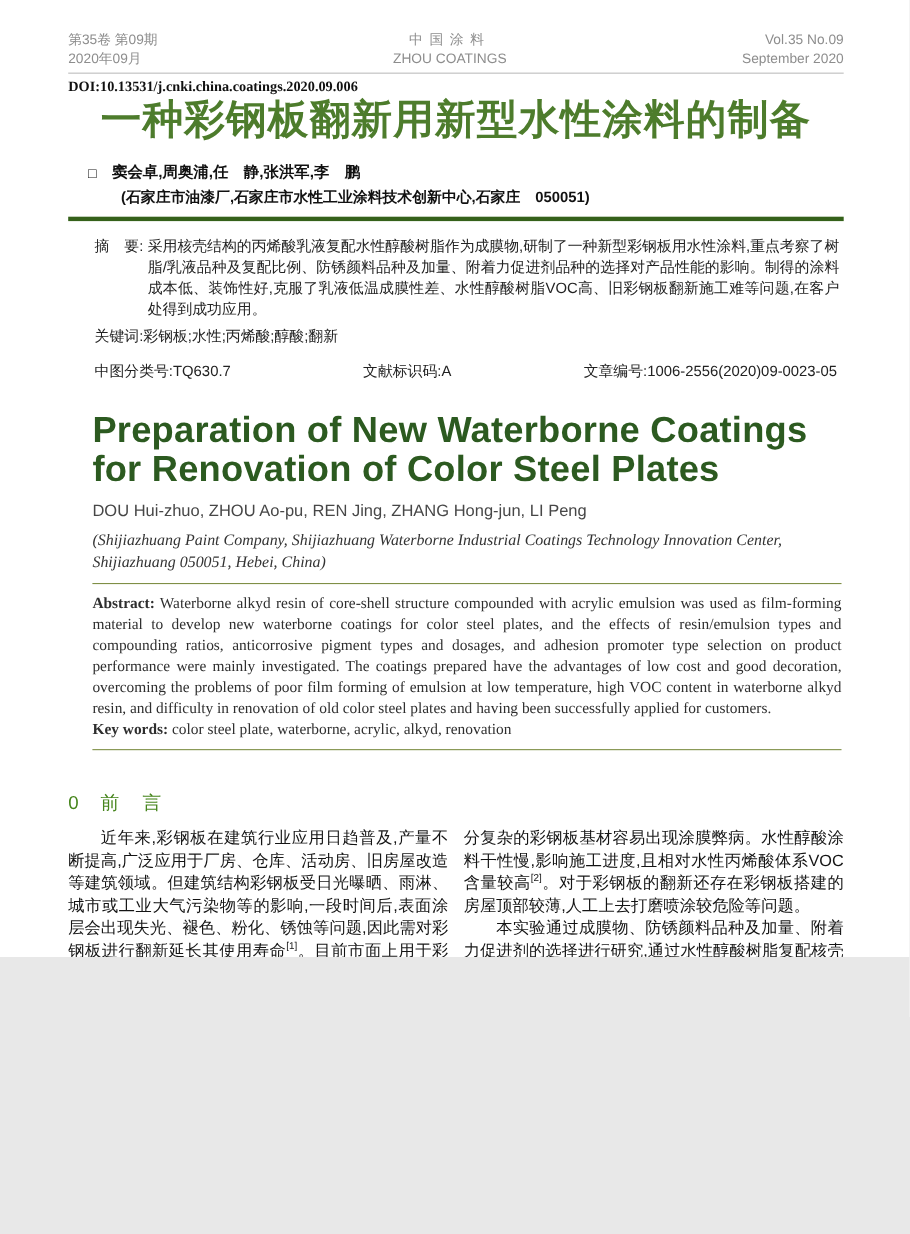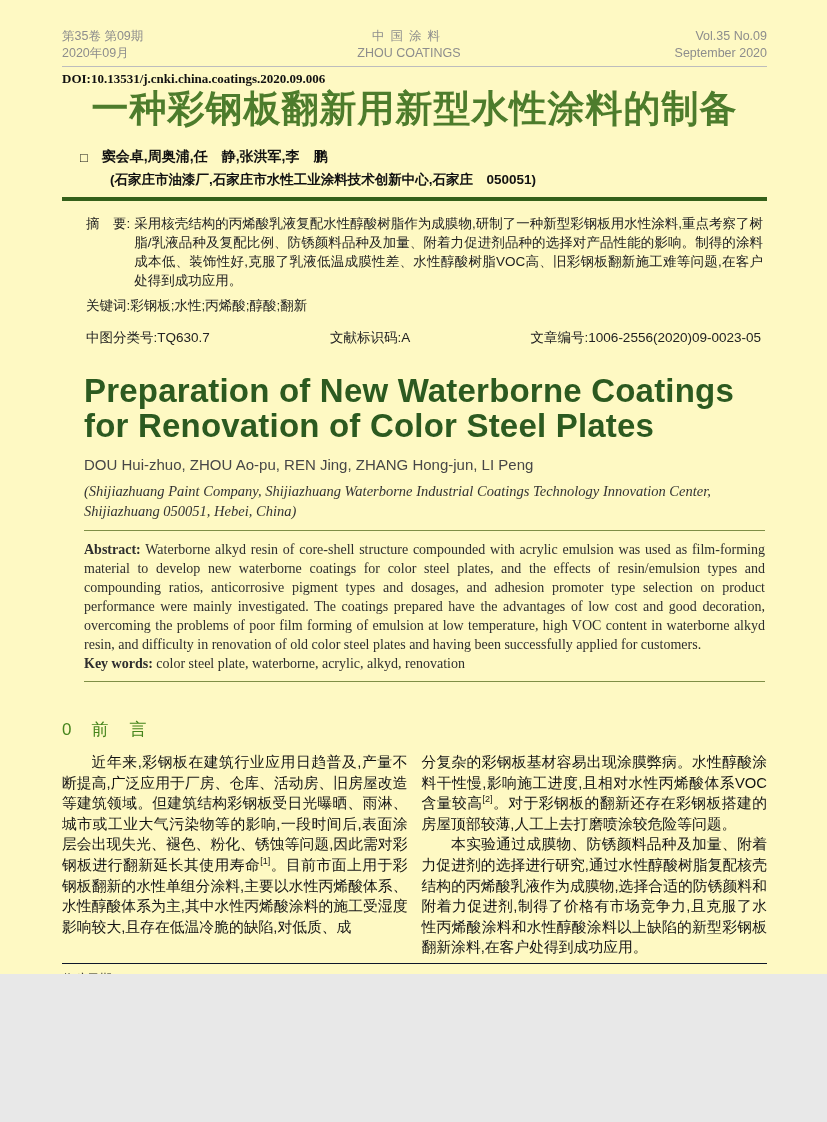--- a/index.html
+++ b/index.html
@@ -1,18 +1,18 @@
 <!DOCTYPE html>
 <html><head>
 <meta charset="utf-8">
 <style>
   * { margin:0; padding:0; box-sizing:border-box; }
   html,body { background:#e8e8e8; }
   .page {
-    width:827px; height:974px; margin:0 auto; background:#fef9c3;
+    width:827px; height:870px; margin:0 auto; background:#ffffff;
     font-family:"Liberation Sans", sans-serif; color:#1a1a1a;
     position:relative; overflow:hidden;
     padding:28px 60px 0 62px;
   }
   
   .jheader {
     display:flex; justify-content:space-between; align-items:flex-end;
     color:#8d8d8d; font-size:12.5px; line-height:17px;
     border-bottom:1px solid #bdbdbd; padding-bottom:4px;
   }

